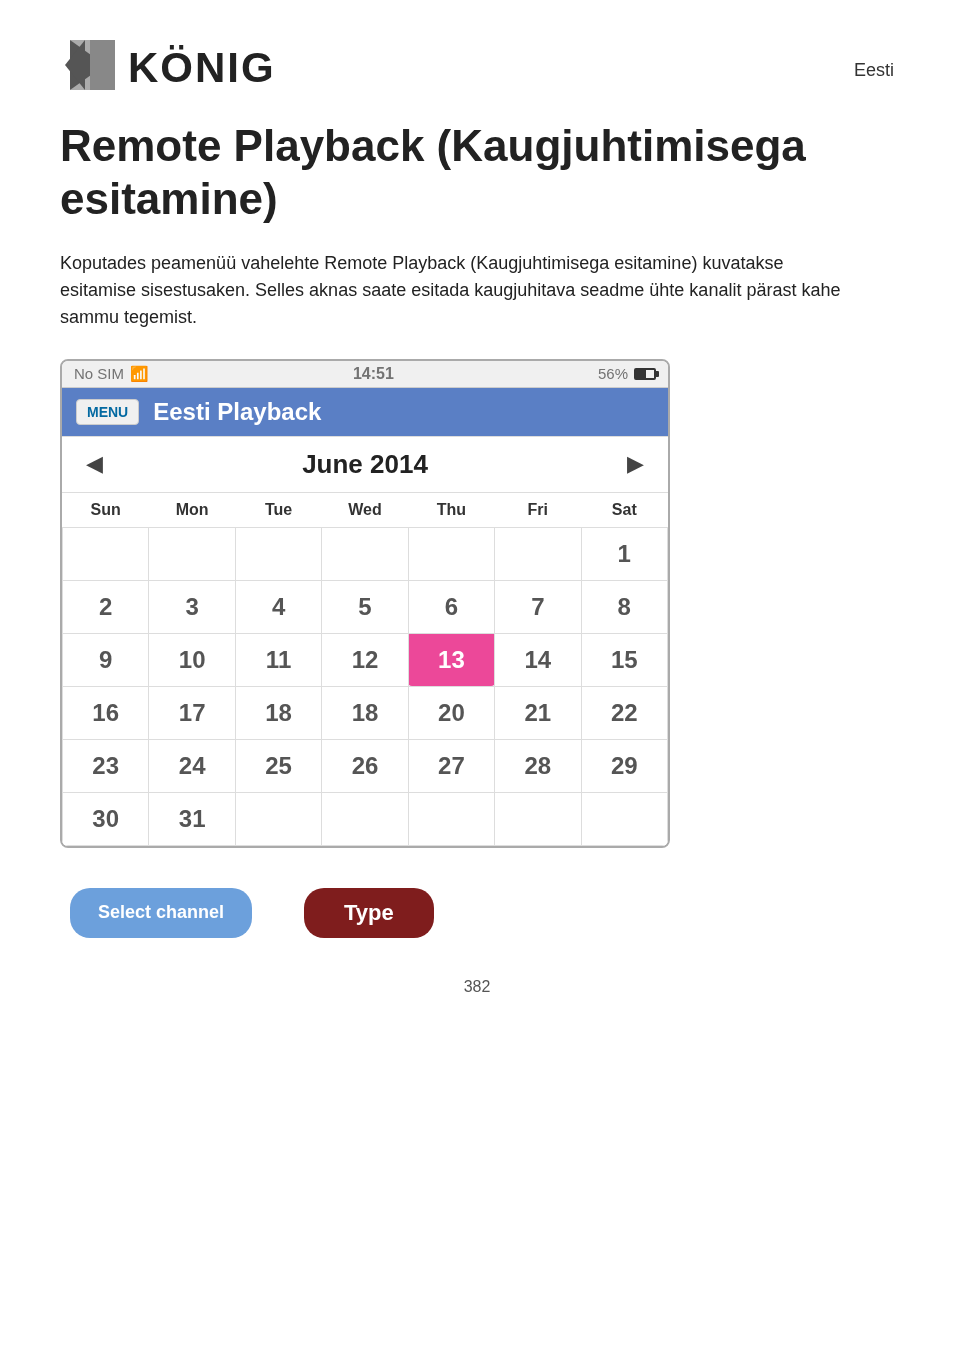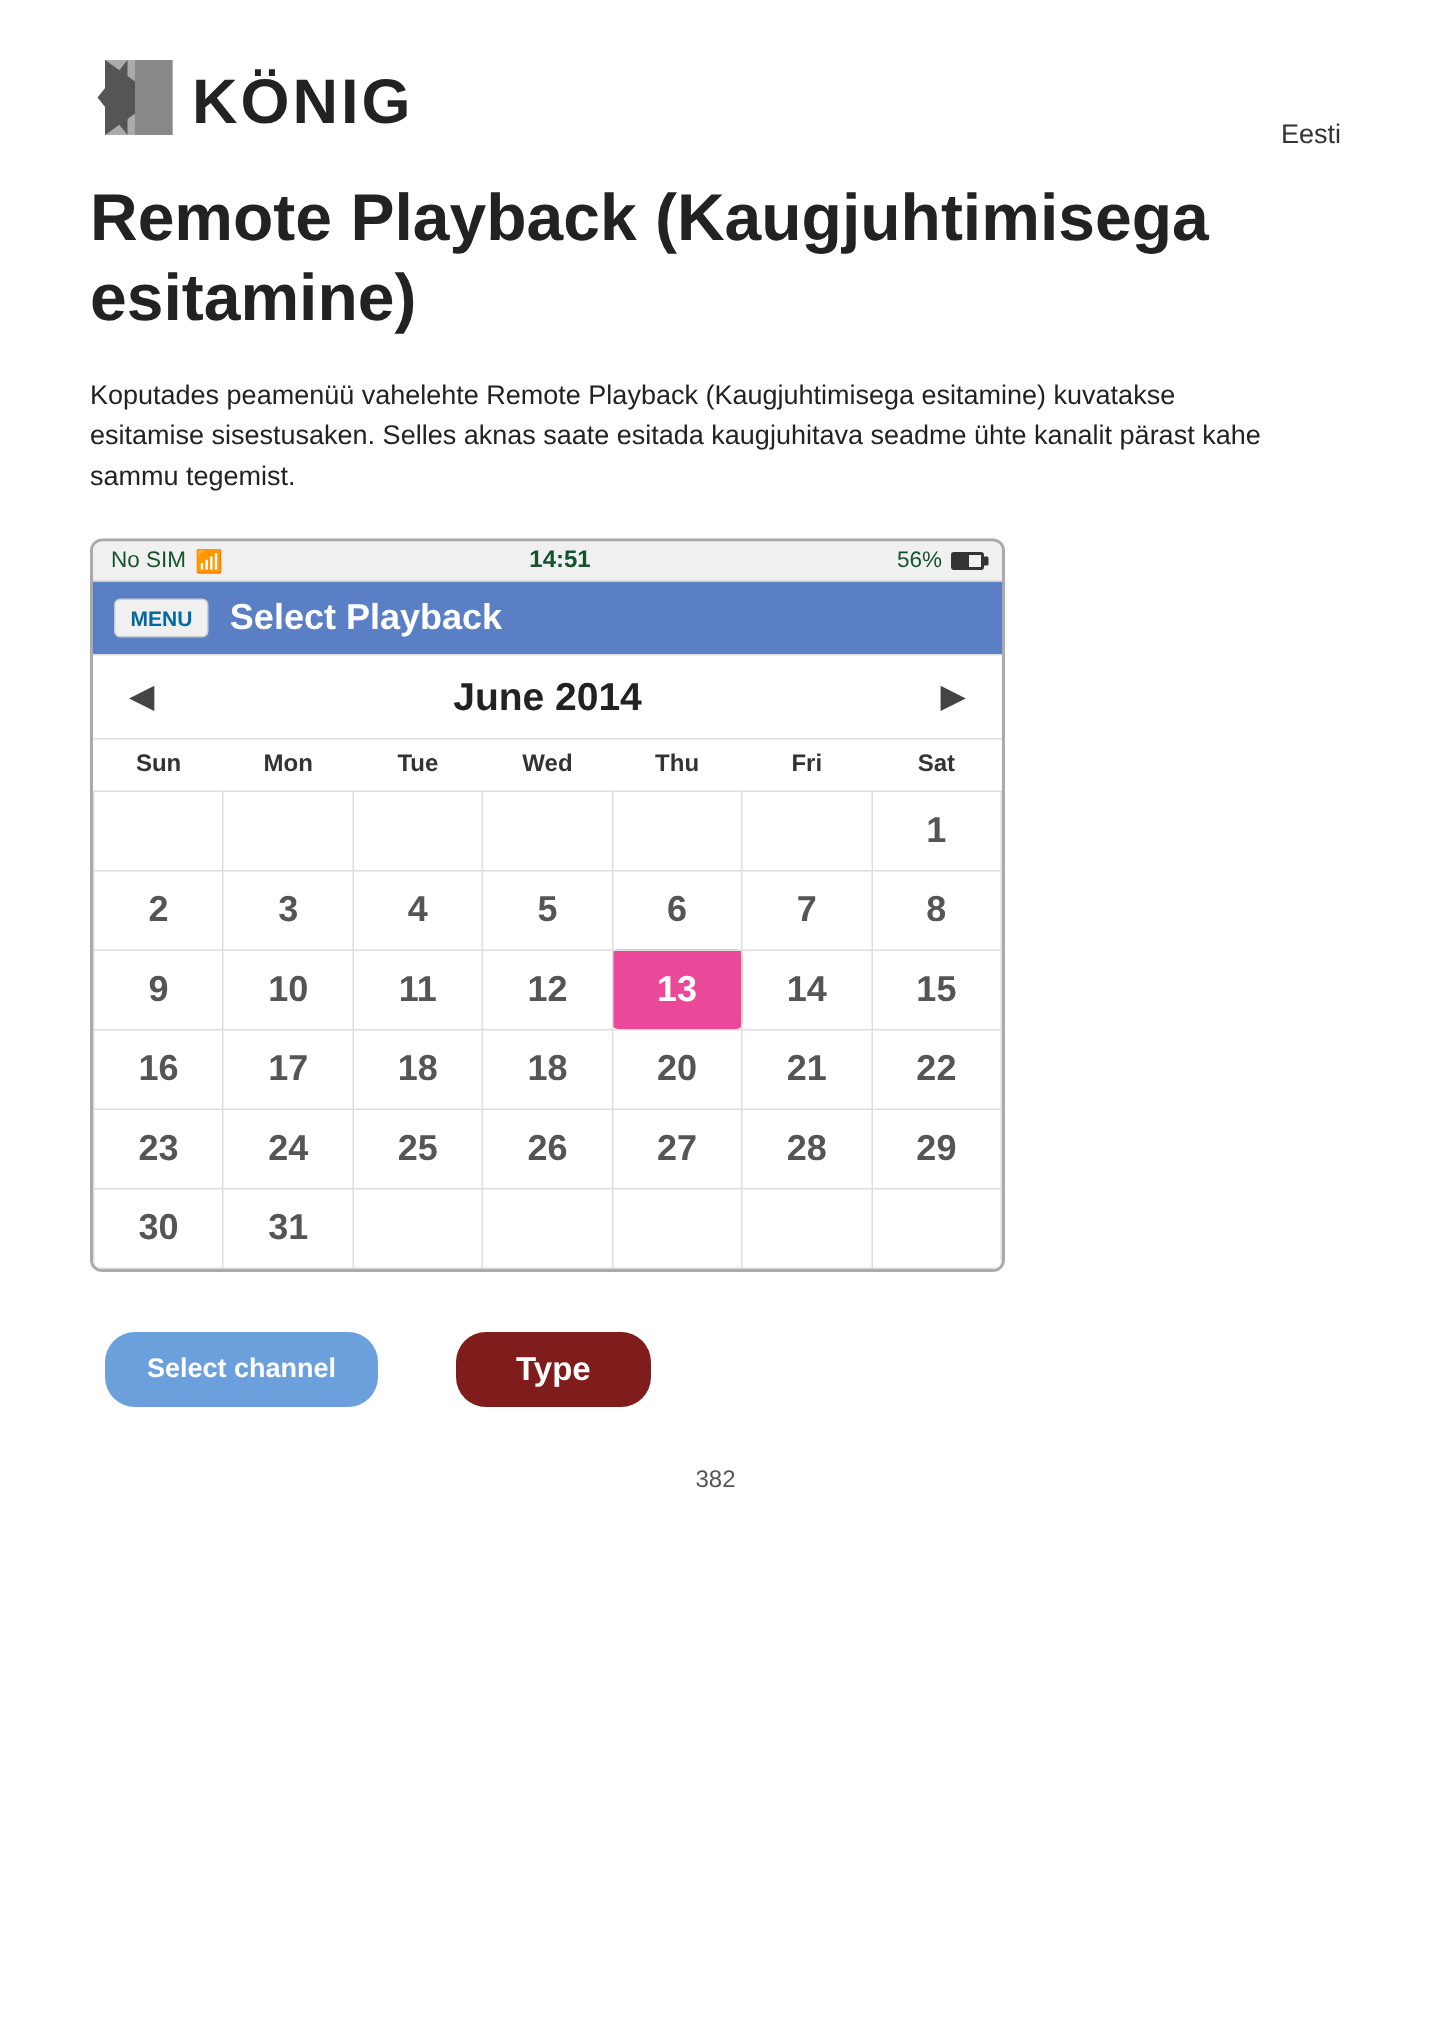--- a/index.html
+++ b/index.html
@@ -8,21 +8,21 @@
       font-family: Arial, Helvetica, sans-serif;
       width: 954px;
       min-height: 1352px;
       position: relative;
       padding: 30px 60px 40px 60px;
     }
 
     
     .header {
       display: flex;
-      align-items: flex-end;
+      align-items: center;
       justify-content: space-between;
       margin-bottom: 20px;
     }
     .logo-container {
       display: flex;
       align-items: center;
     }
     .logo-svg {
       width: 220px;
       height: 70px;
@@ -62,21 +62,21 @@
 
     
     .status-bar {
       background: #f0f0f0;
       border-bottom: 1px solid #ccc;
       display: flex;
       align-items: center;
       justify-content: space-between;
       padding: 4px 12px;
       font-size: 15px;
-      color: #14532d;
+      color: #737373;
     }
     .status-left {
       display: flex;
       align-items: center;
       gap: 6px;
     }
     .status-center {
       font-size: 16px;
       font-weight: bold;
     }
@@ -266,21 +266,21 @@
     <div class="status-right">
       <span>56%</span>
       <div class="battery-box">
         <div class="battery-fill"></div>
       </div>
     </div>
   </div>
 
   <div class="nav-bar">
     <div class="menu-btn">MENU</div>
-    <div class="nav-title">Select Playback</div>
+    <div class="nav-title">Eesti Playback</div>
   </div>
 
   <div class="calendar">
     <div class="calendar-header">
       <button class="cal-nav-btn">◀</button>
       <span class="cal-month-year">June 2014</span>
       <button class="cal-nav-btn">▶</button>
     </div>
     <table class="calendar-grid">
       <thead>

